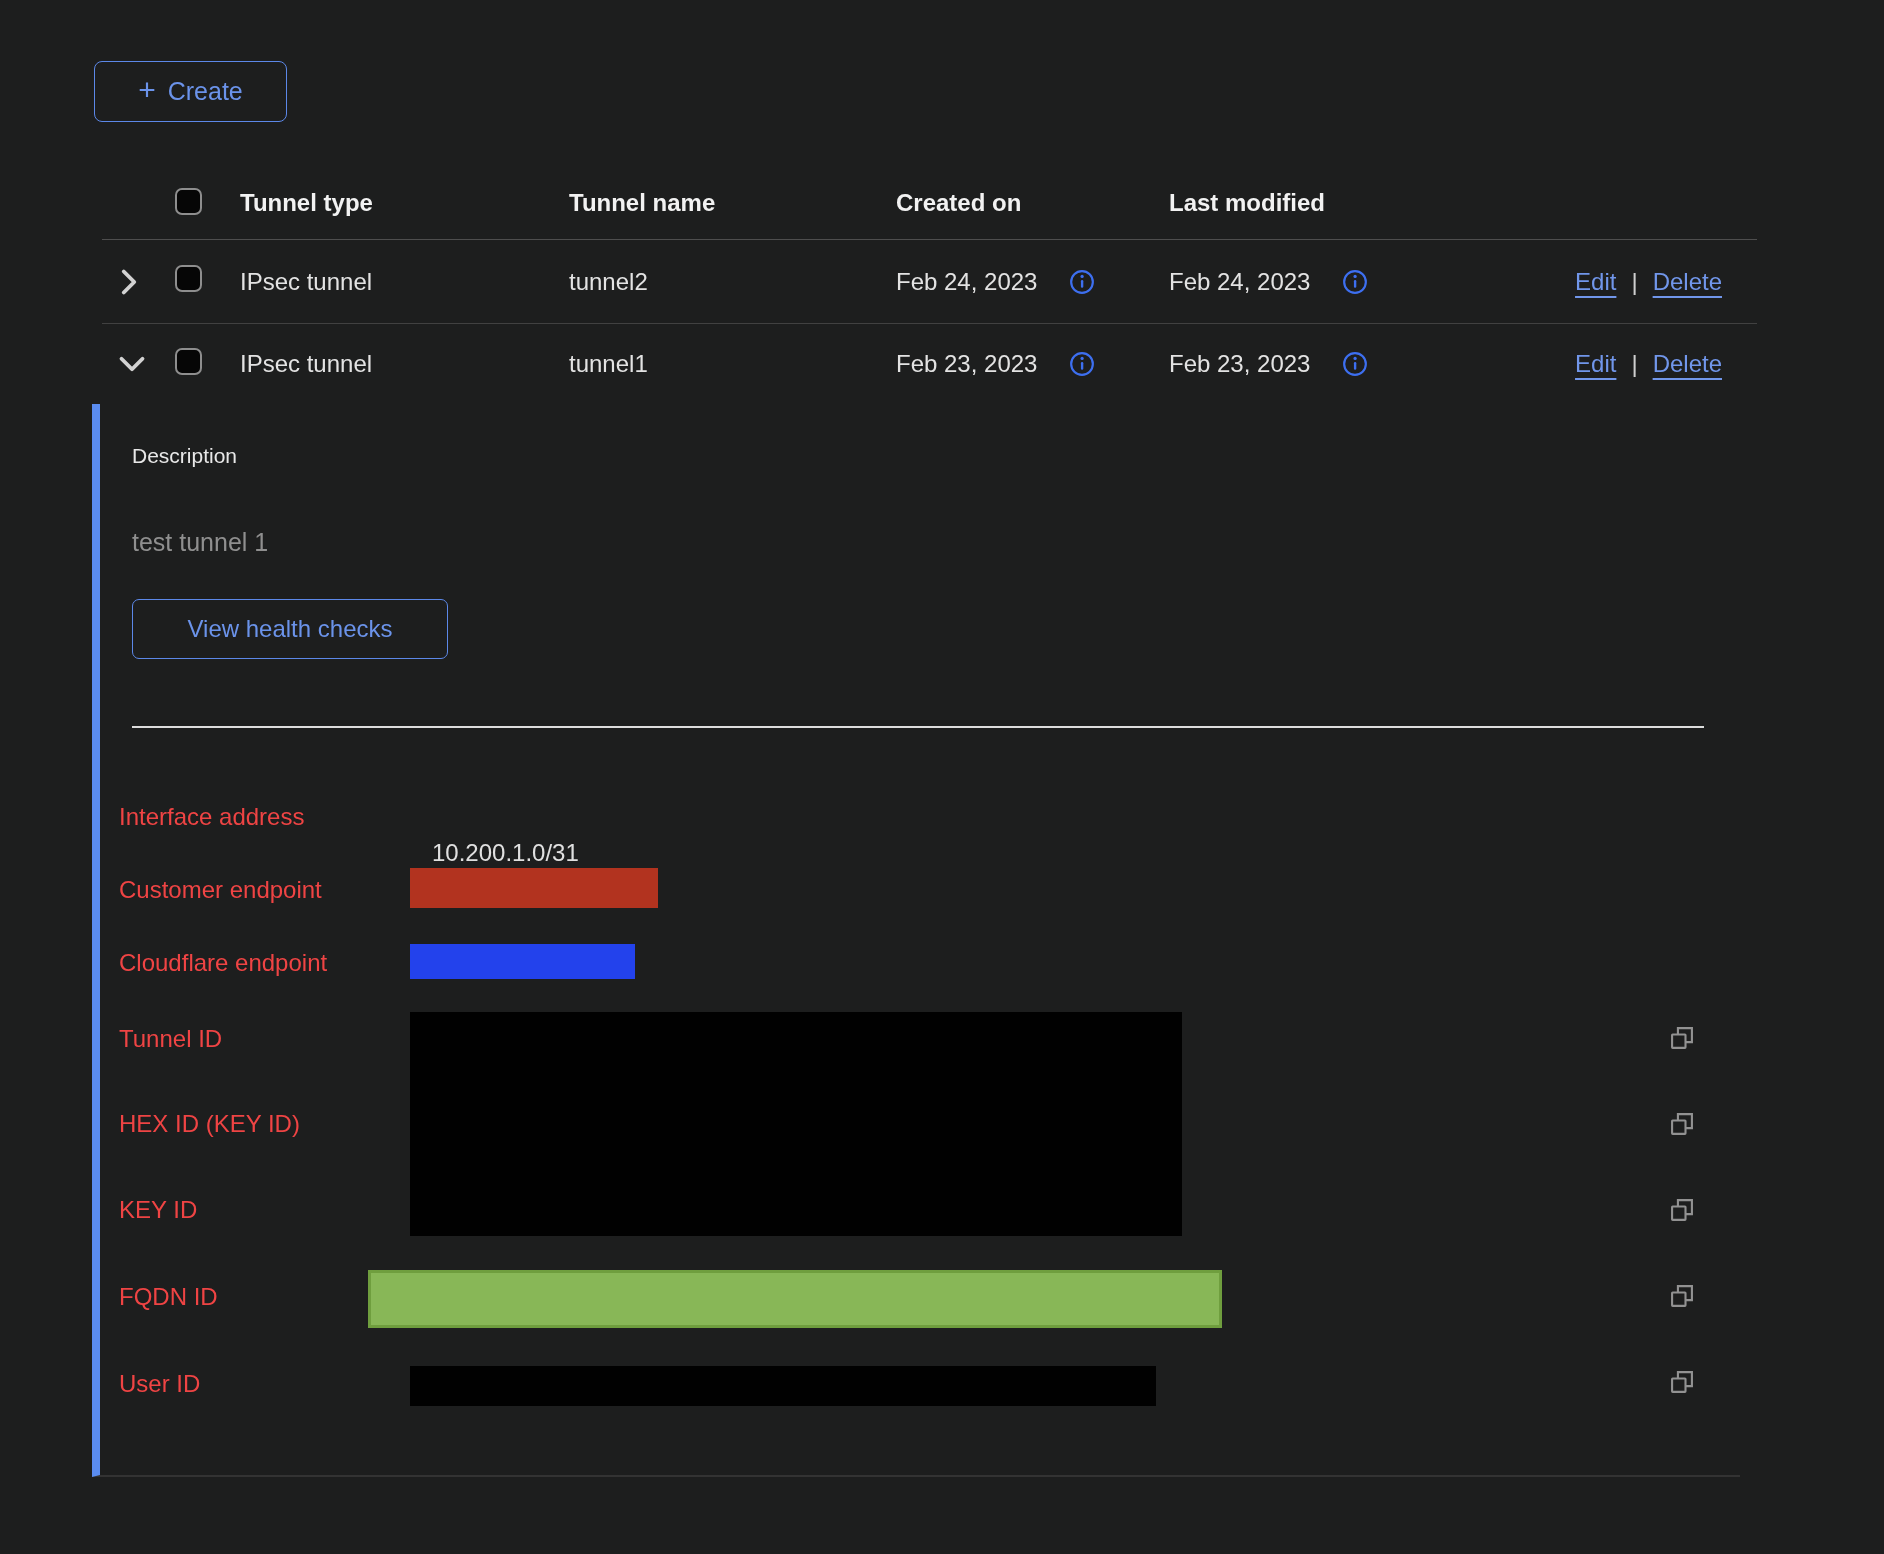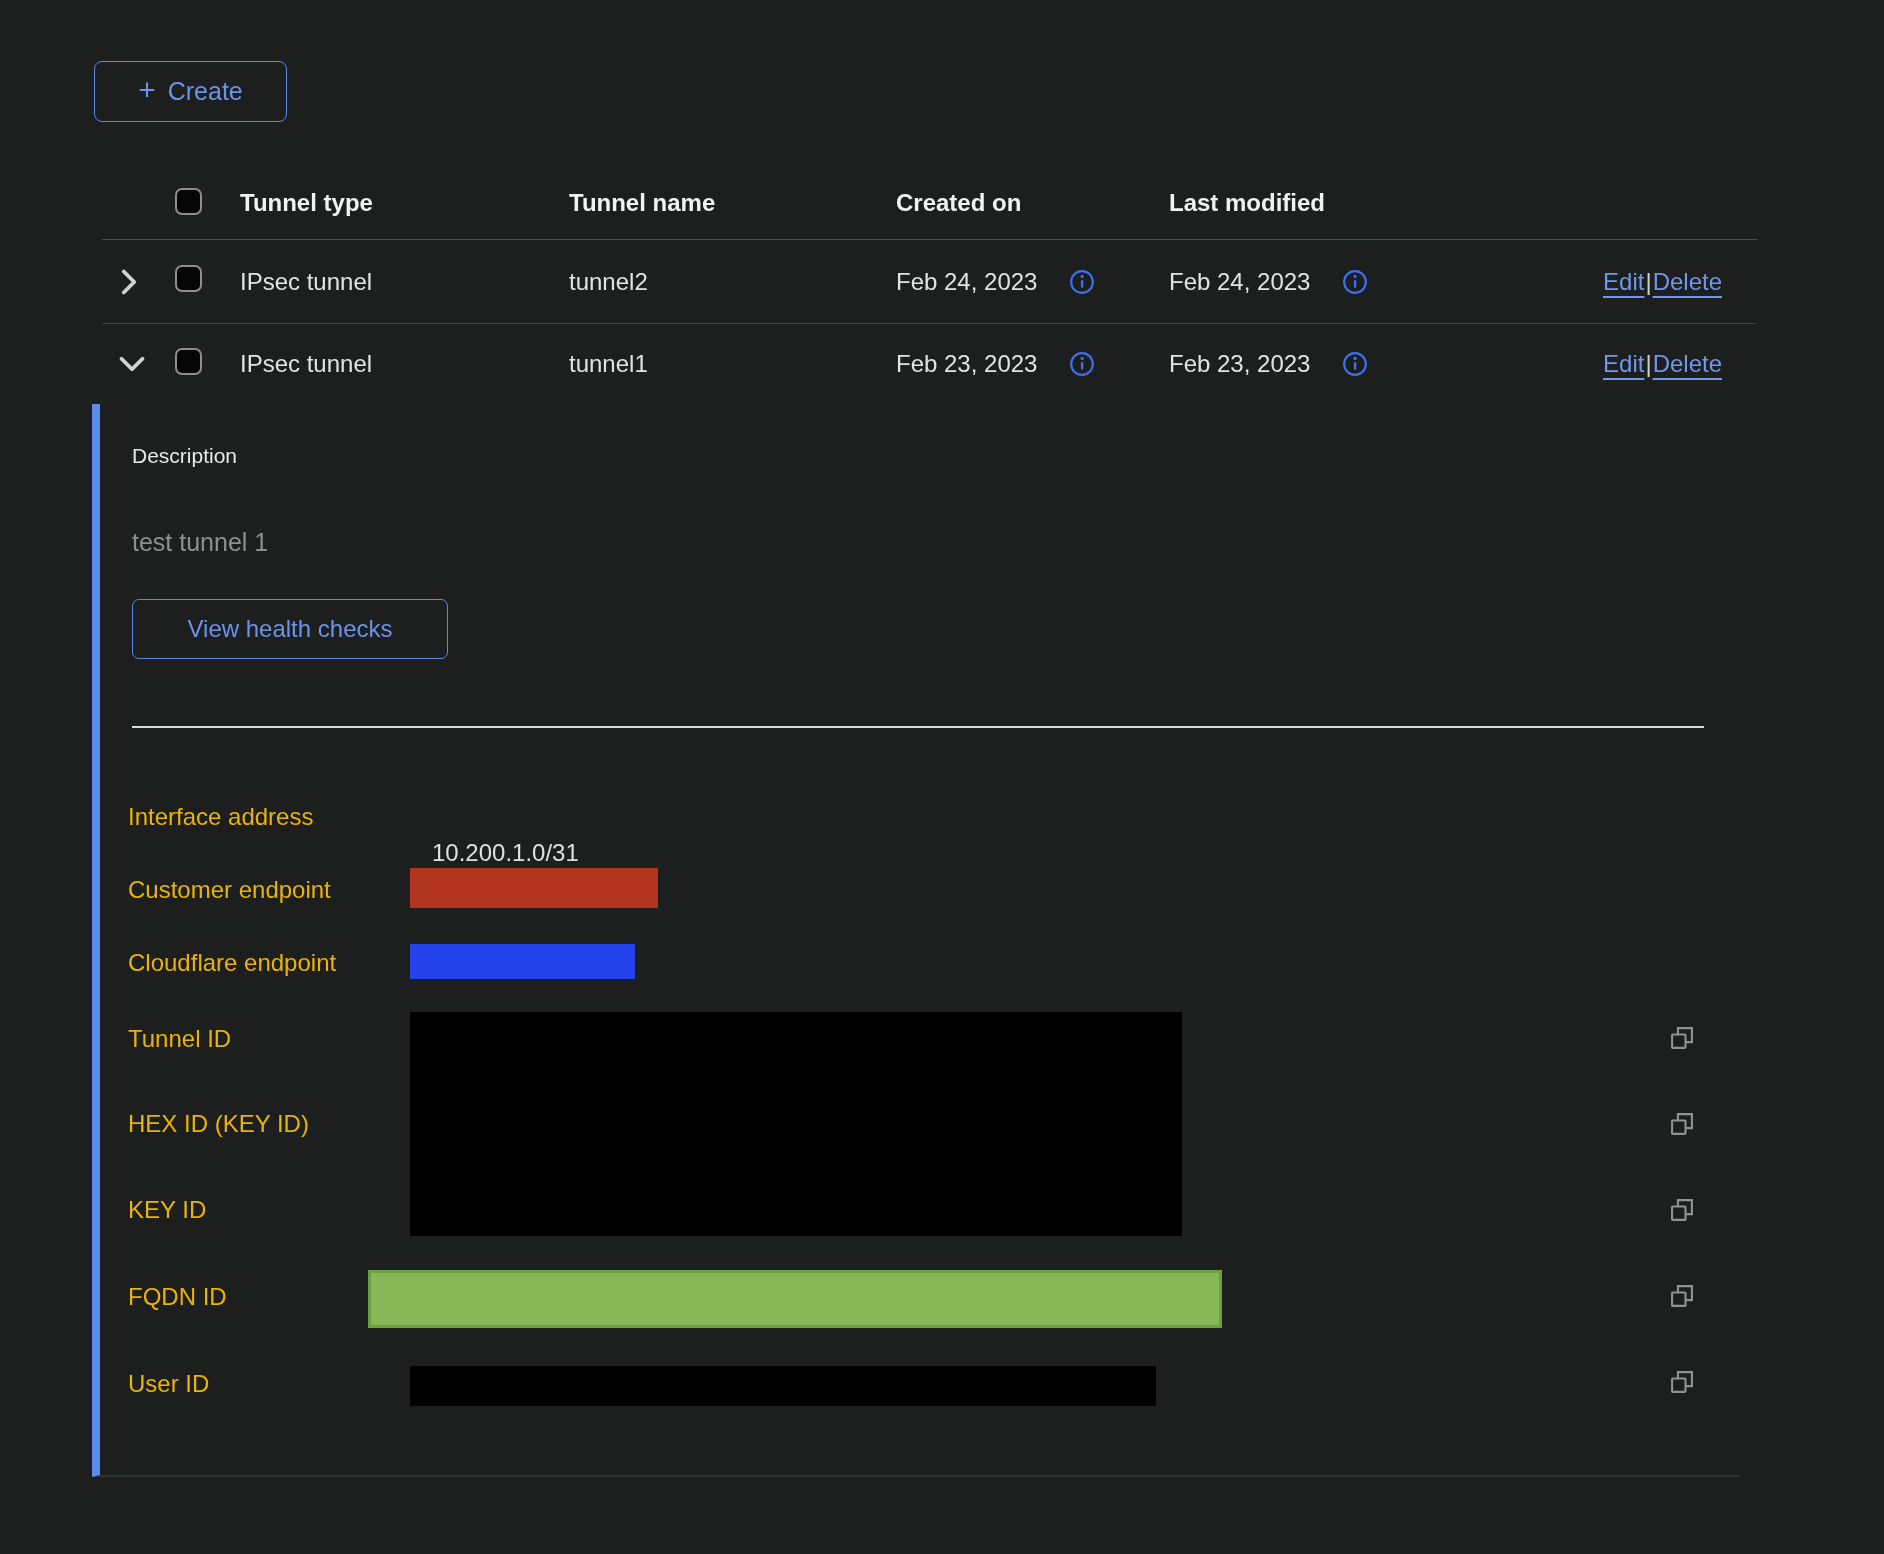--- a/index.html
+++ b/index.html
@@ -31,41 +31,41 @@
   .trow  { height:84px; font-size:24px; color:#e3e3e3; }
   .row1  { top:240px; border-bottom:1px solid #414141; }
   .row2  { top:324px; height:80px; }
   .cell-chevron { padding-left:16px; display:flex; align-items:center; cursor:pointer; }
   .checkbox {
     width:27px; height:27px; margin-left:6px; border:2px solid #8e8e8e; border-radius:7px;
     background:#060606; display:inline-block; cursor:pointer;
   }
   .datecell { display:flex; align-items:center; gap:32px; }
   .info-icon { display:inline-flex; cursor:pointer; }
-  .actions { justify-self:end; padding-right:35px; display:flex; align-items:flex-start; gap:1px; font-size:24px; }
+  .actions { justify-self:end; padding-right:35px; display:flex; align-items:flex-start; gap:15px; font-size:24px; }
   .link {
     color:var(--link); text-decoration:underline; text-underline-offset:6px;
     text-decoration-thickness:2px; cursor:pointer;
   }
   .pipe { color:#cfcfcf; }
   
   .panel {
     position:absolute; left:92px; top:404px; width:1648px; height:1073px;
     border-left:8px solid #5a8cf0; border-bottom:2px solid #333333;
   }
   .panel .abs { position:absolute; }
   .desc-label { left:32px; top:40px;  font-size:21px; color:#e8e8e8; }
   .desc-value { left:32px; top:124px; font-size:25px; color:#8f8f8f; }
   .health-btn {
     left:32px; top:195px; width:316px; height:60px;
     background:transparent; border:1.5px solid var(--accent); border-radius:7px;
     color:#6b93ea; font-size:24px; font-family:inherit; cursor:pointer;
   }
   .divider-light { left:32px; top:322px; width:1572px; height:2px; background:#dcdcdc; }
-  .f-label { left:28px; font-size:24px; color:#eab308; white-space:nowrap; }
+  .f-label { left:19px; font-size:24px; color:#ef4444; white-space:nowrap; }
   .f-value { font-size:24px; color:#e0e0e0;margin-top:36px; }
   .block { position:absolute; }
   .block-red   { left:310px; top:464px; width:248px; height:40px;  background:var(--red); }
   .block-blue  { left:310px; top:540px; width:225px; height:35px;  background:var(--blueblock); }
   .block-black-lg { left:310px; top:608px; width:772px; height:224px; background:#010101; }
   .block-green { left:268px; top:866px; width:854px; height:58px;  background:var(--green); border:3px solid var(--greenborder); }
   .block-black-sm { left:310px; top:962px; width:746px; height:40px; background:#010101; }
   .copy-btn { left:1568px; width:28px; height:28px; cursor:pointer; display:flex; }
 </style>
 </head>

